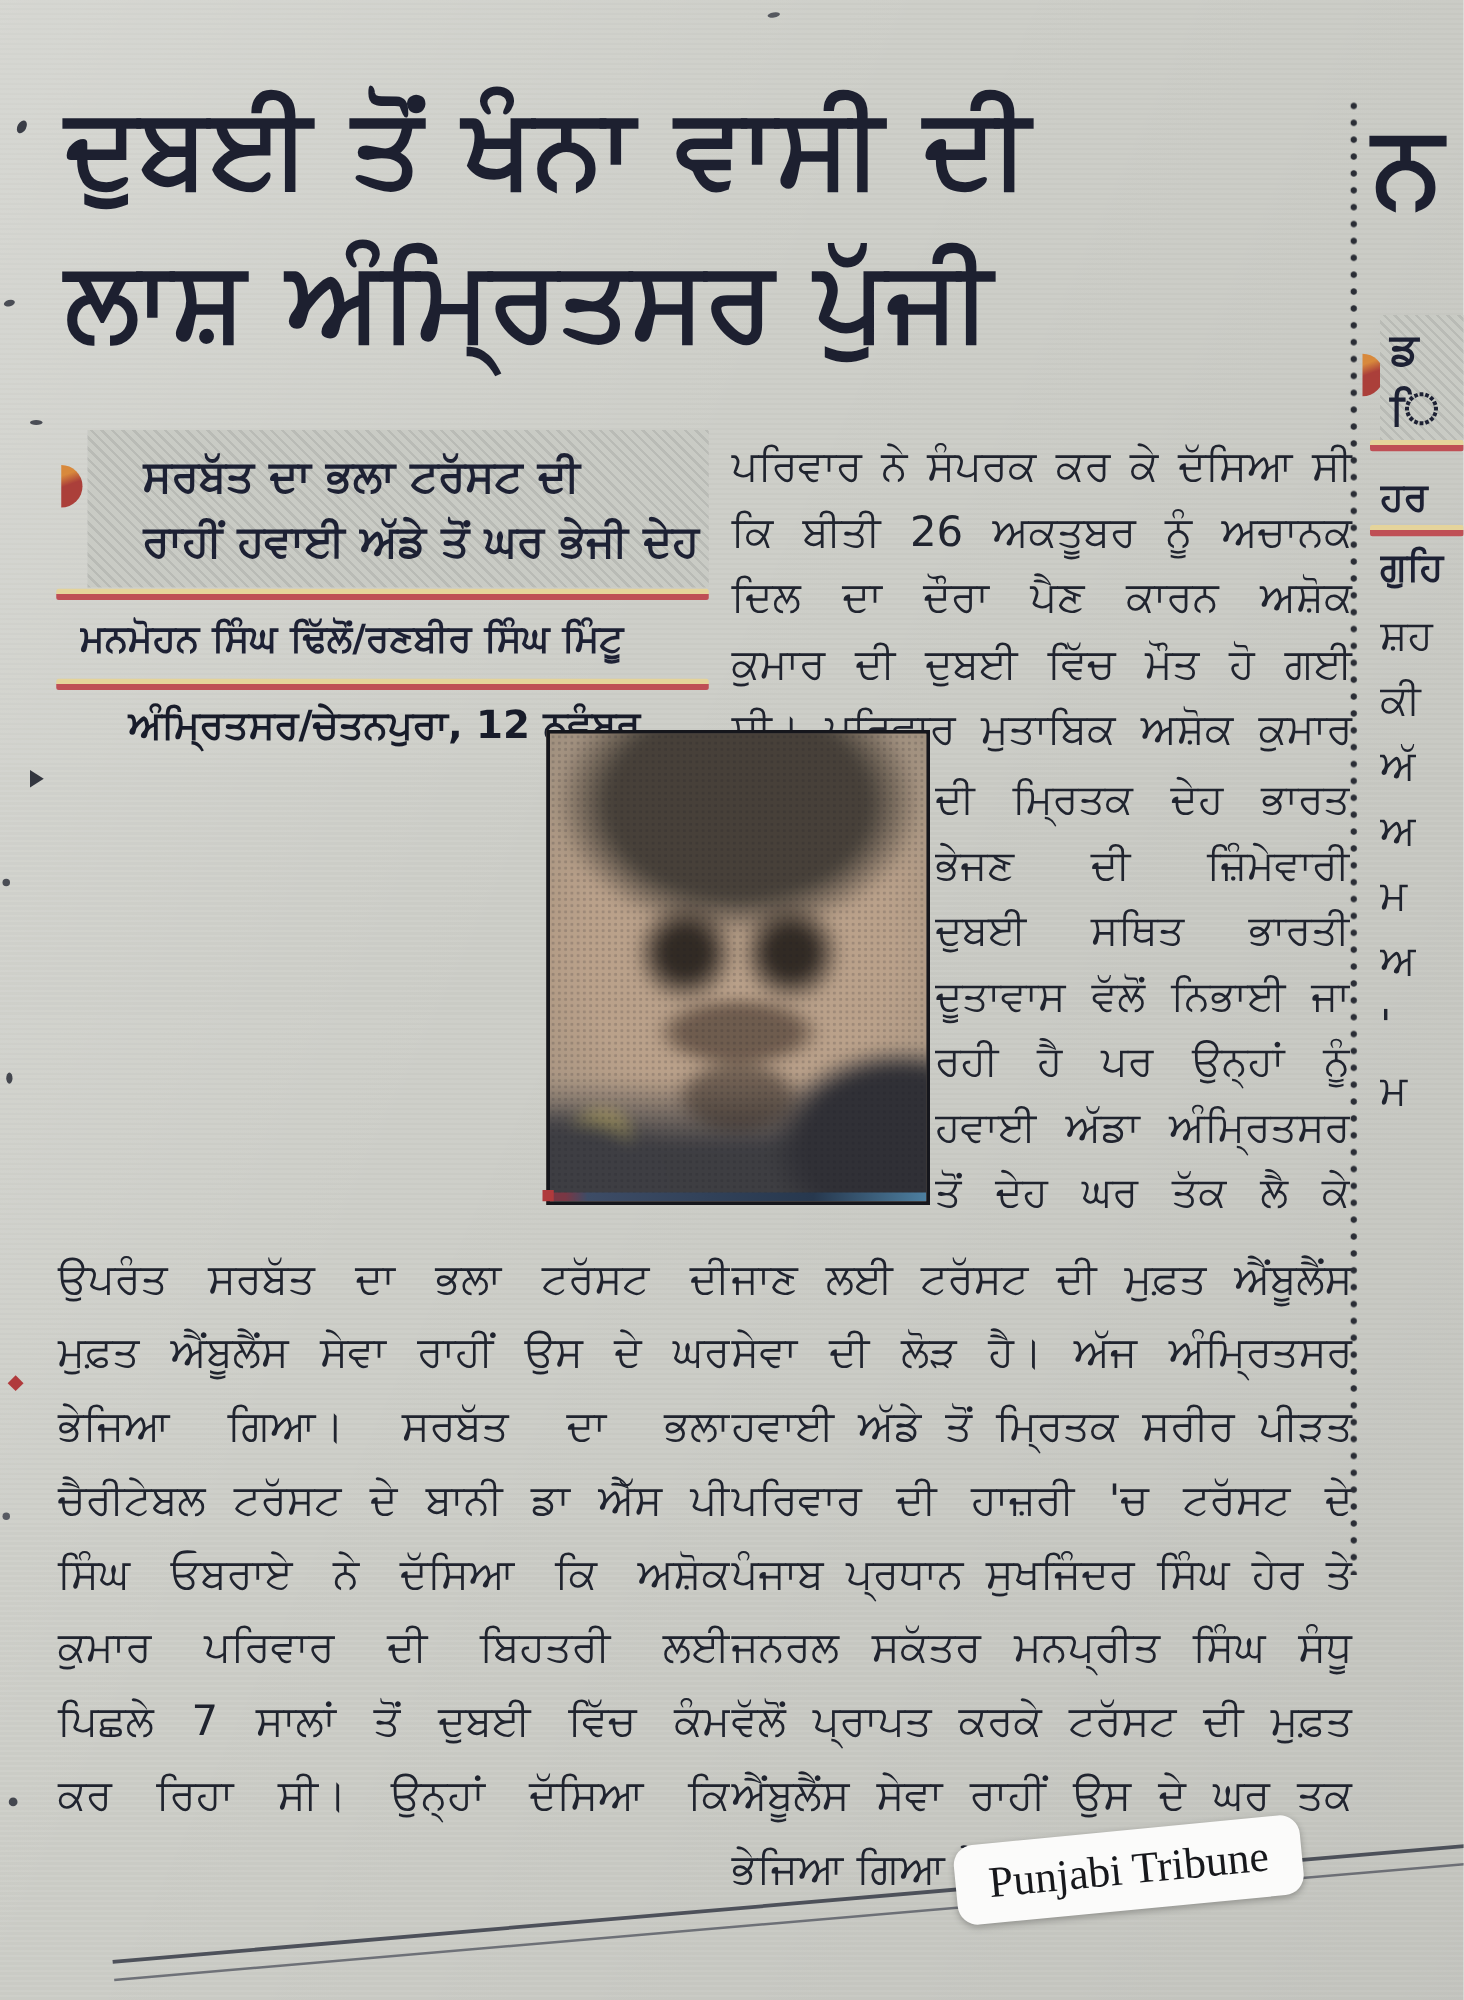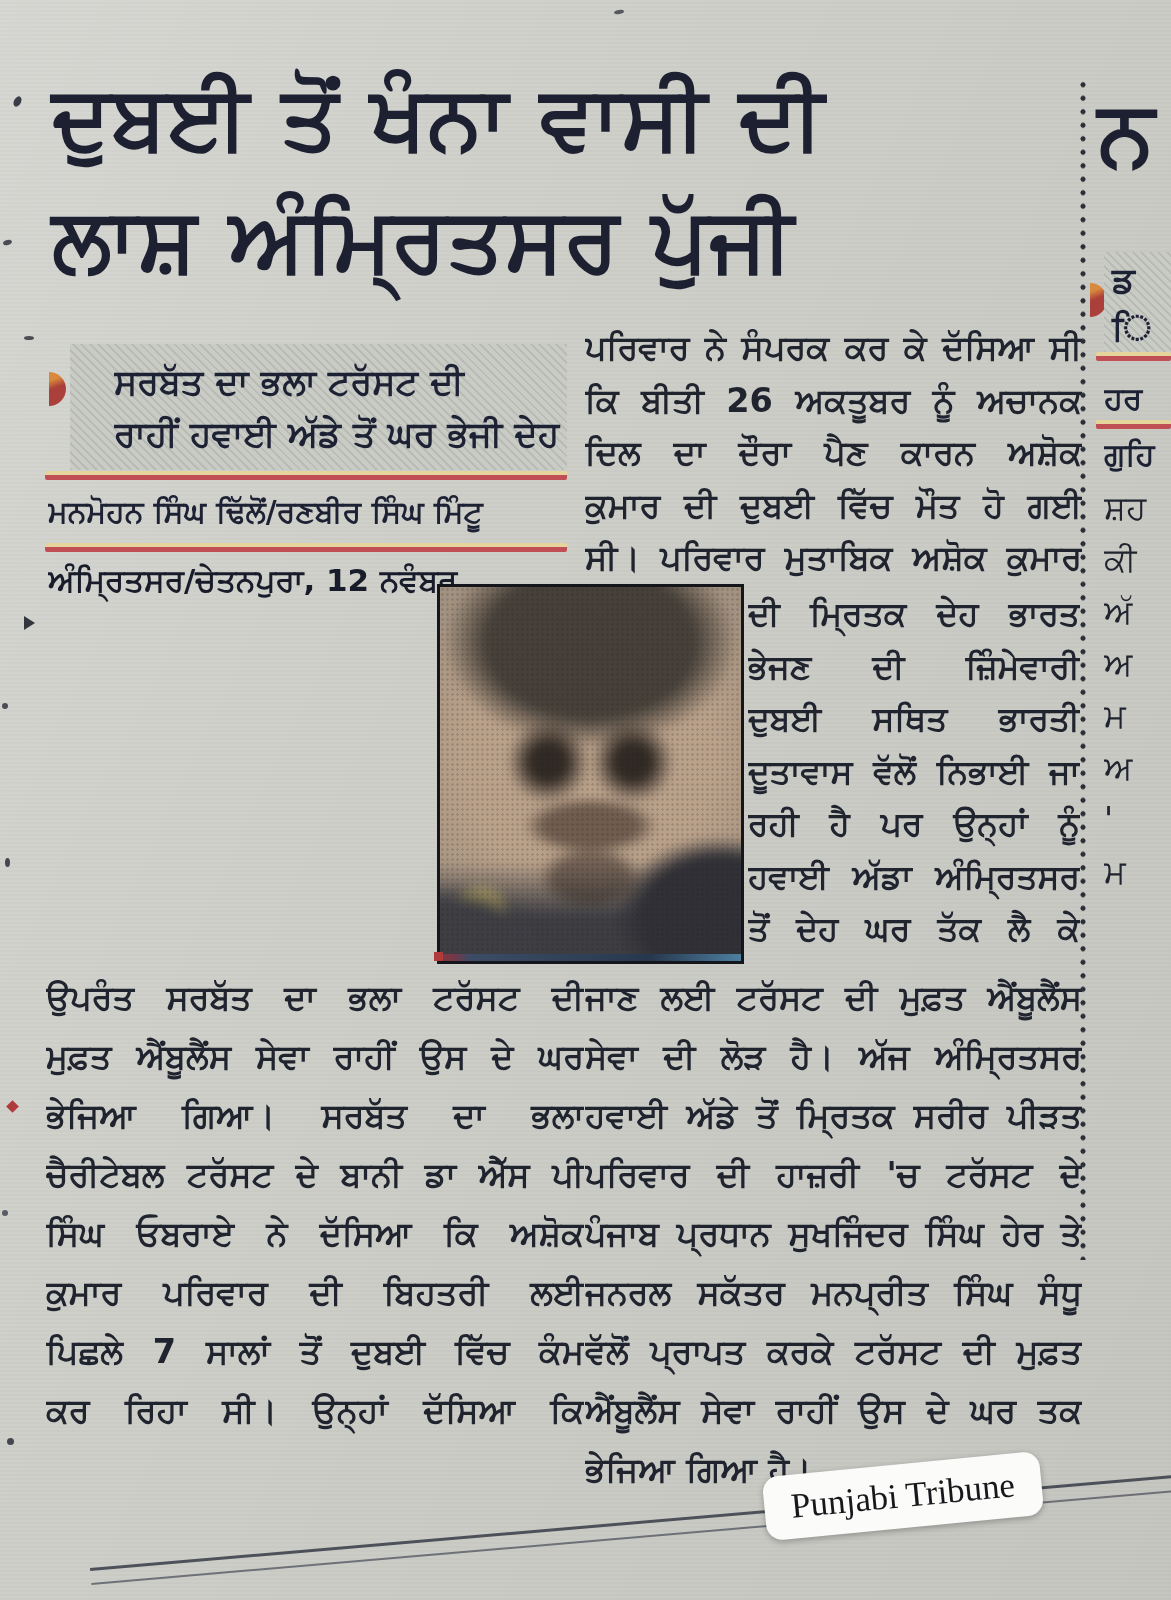--- a/index.html
+++ b/index.html
@@ -13,23 +13,23 @@
   
   .hl{font-size:88px;font-weight:700;letter-spacing:1px;line-height:1.22;white-space:nowrap;color:#1d2030;}
   
   .subbox{box-sizing:border-box;width:497px;height:126px;padding:12px 6px 0 44px;
     background:repeating-linear-gradient(45deg, rgba(70,72,80,.10) 0 2px, rgba(255,255,255,.06) 2px 6px), #c6c8c1;
     font-size:35px;font-weight:700;line-height:52px;color:#1d2134;}
   .subbox .tl{height:52px;overflow:hidden;}
   .bullet{width:17px;height:34px;background:linear-gradient(160deg,#d8893c 0 22%,#ab3f3a 45%);border-radius:0 17px 17px 0;}
   .dul{height:9px;background:linear-gradient(#e5d49b 0 4px, #bf4f55 4px 9px);border-radius:2px;}
   .byline{font-size:30px;font-weight:700;height:46px;line-height:46px;overflow:hidden;color:#1d2134;}
-  .dateline{font-size:31px;font-weight:700;height:48px;line-height:48px;overflow:hidden;color:#181c2a;}
+  .dateline{font-size:31px;font-weight:700;height:48px;line-height:48px;overflow:hidden;color:#181c2a;text-align:center;}
   
-  .lines{font-weight:700;color:#20242f;}
+  .lines{font-weight:400;color:#20242f;margin-top:25px;}
   .lines .tl{overflow:hidden;text-align:justify;text-align-last:justify;text-justify:inter-word;}
   .lines .tl.nj{text-align-last:left;}
   .ln-n1{width:398px;font-size:33px;line-height:51.5px;}  .ln-n1 .tl{height:51.5px;}
   .ln-w1{width:538px;font-size:33.5px;line-height:59px;}  .ln-w1 .tl{height:59px;}
   .ln-t2{width:497px;font-size:33.5px;line-height:52.5px;}.ln-t2 .tl{height:52.5px;}
   .ln-n2{width:332px;font-size:33px;line-height:52.5px;}  .ln-n2 .tl{height:52.5px;}
   .ln-w2{width:497px;font-size:33.5px;line-height:59px;}  .ln-w2 .tl{height:59px;}
   
   .photo{width:301px;height:374px;border:3px solid #15161c;background:#b9a28a;overflow:hidden;}
   .photo .face{position:absolute;inset:-12px;filter:blur(5px) saturate(.82) contrast(.95);
@@ -72,21 +72,21 @@
   <div class="abs hl" style="left:52px;top:64px;">ਦੁਬਈ ਤੋਂ ਖੰਨਾ ਵਾਸੀ ਦੀ</div>
   <div class="abs hl" style="left:52px;top:186px;">ਲਾਸ਼ ਅੰਮ੍ਰਿਤਸਰ ਪੁੱਜੀ</div>
 
   <div class="abs bullet" style="left:49px;top:372px;"></div>
   <div class="abs subbox" style="left:70px;top:344px;">
       <div class="tl">ਸਰਬੱਤ ਦਾ ਭਲਾ ਟਰੱਸਟ ਦੀ ਐਂਬੂਲੈਂਸ</div>
       <div class="tl">ਰਾਹੀਂ ਹਵਾਈ ਅੱਡੇ ਤੋਂ ਘਰ ਭੇਜੀ ਦੇਹ</div>
     </div>
   <div class="abs dul" style="left:45px;top:471px;width:522px;"></div>
 
-  <div class="abs byline" style="left:48px;top:489px;width:519px;">ਮਨਮੋਹਨ ਸਿੰਘ ਢਿੱਲੋਂ/ਰਣਬੀਰ ਸਿੰਘ ਮਿੰਟੂ</div>
+  <div class="abs byline" style="left:64px;top:489px;width:519px;">ਮਨਮੋਹਨ ਸਿੰਘ ਢਿੱਲੋਂ/ਰਣਬੀਰ ਸਿੰਘ ਮਿੰਟੂ</div>
   <div class="abs dul" style="left:45px;top:543px;width:522px;"></div>
   <div class="abs dateline" style="left:48px;top:556px;width:519px;">ਅੰਮ੍ਰਿਤਸਰ/ਚੇਤਨਪੁਰਾ, 12 ਨਵੰਬਰ</div>
 
   <div class="abs lines ln-w1" style="left:46px;top:968px;">
       <div class="tl">ਉਪਰੰਤ ਸਰਬੱਤ ਦਾ ਭਲਾ ਟਰੱਸਟ ਦੀ</div>
       <div class="tl">ਮੁਫ਼ਤ ਐਂਬੂਲੈਂਸ ਸੇਵਾ ਰਾਹੀਂ ਉਸ ਦੇ ਘਰ</div>
       <div class="tl">ਭੇਜਿਆ ਗਿਆ। ਸਰਬੱਤ ਦਾ ਭਲਾ</div>
       <div class="tl">ਚੈਰੀਟੇਬਲ ਟਰੱਸਟ ਦੇ ਬਾਨੀ ਡਾ ਐੱਸ ਪੀ</div>
       <div class="tl">ਸਿੰਘ ਓਬਰਾਏ ਨੇ ਦੱਸਿਆ ਕਿ ਅਸ਼ੋਕ</div>
       <div class="tl">ਕੁਮਾਰ ਪਰਿਵਾਰ ਦੀ ਬਿਹਤਰੀ ਲਈ</div>

